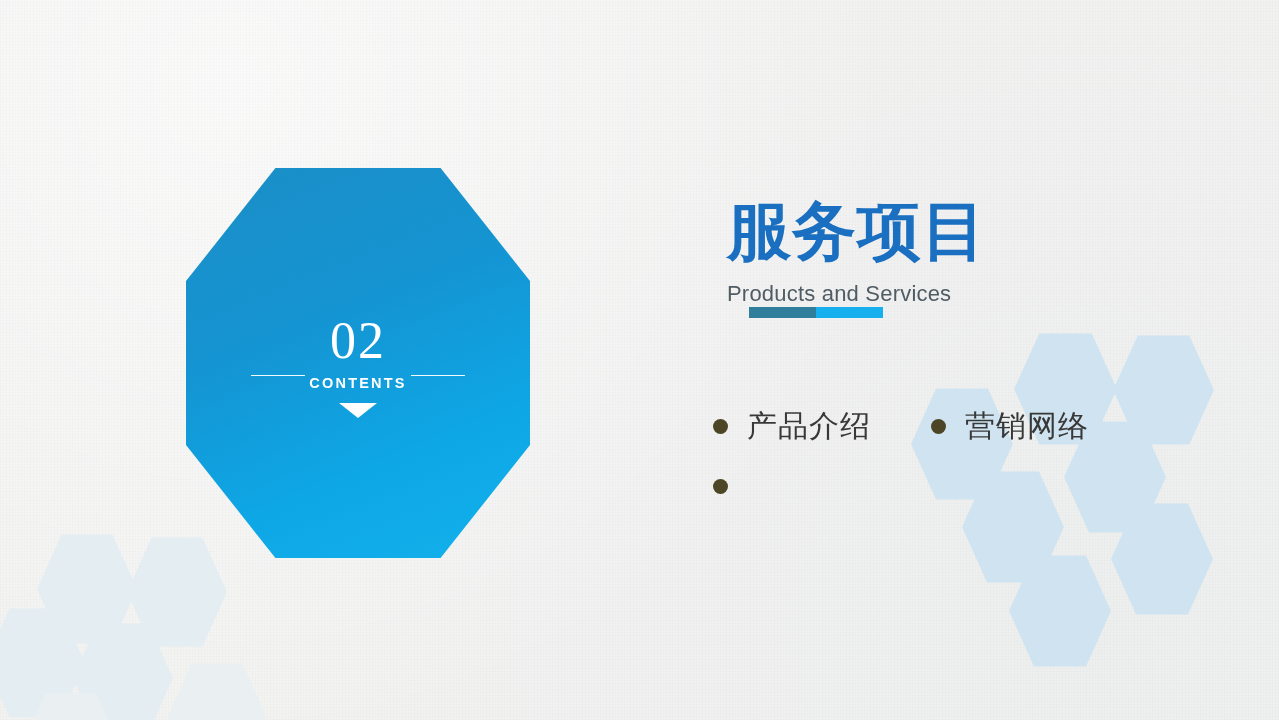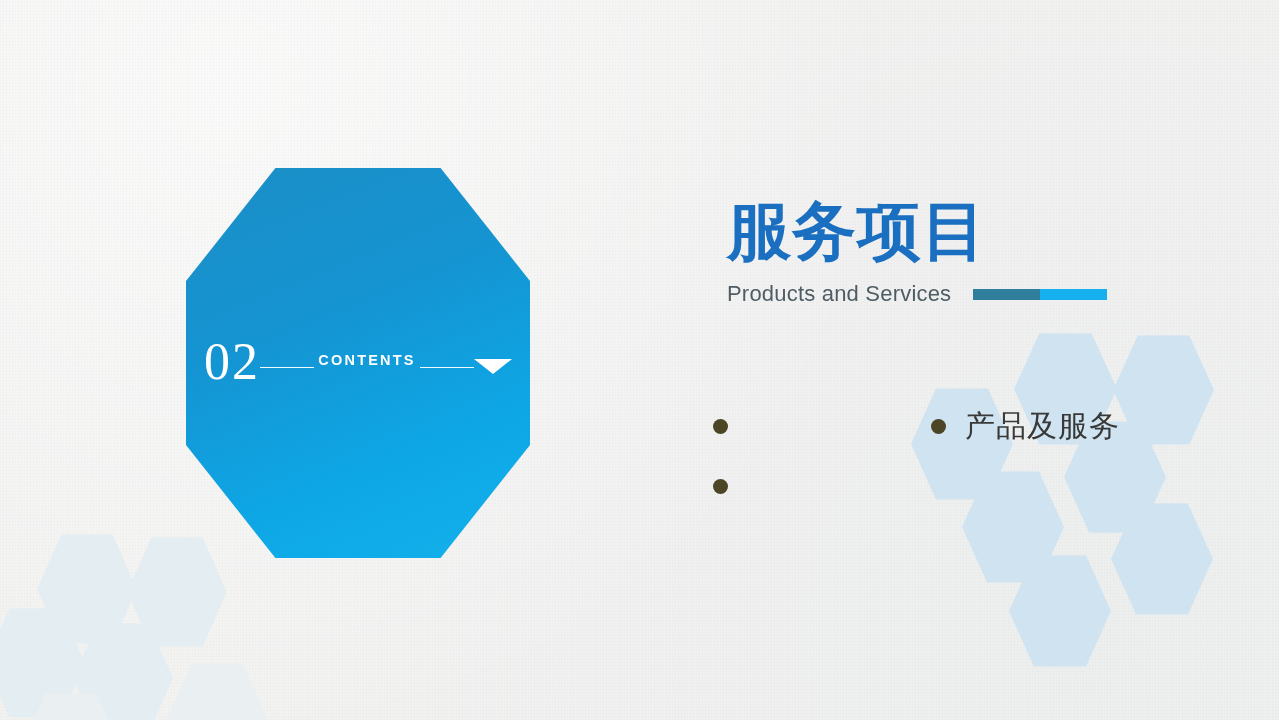--- a/index.html
+++ b/index.html
@@ -57,36 +57,36 @@
     inset: 0;
     background: linear-gradient(158deg, #1b8ec6 0%, #1594d2 38%, #0ea7e6 72%, #12b1ec 100%);
     clip-path: polygon(26% 0%, 74% 0%, 100% 29%, 100% 71%, 74% 100%, 26% 100%, 0% 71%, 0% 29%);
     border-radius: 26px;
     filter: drop-shadow(0 3px 6px rgba(20,80,120,0.18));
   }
   #hex-main .inner {
     position: absolute;
     inset: 0;
     display: flex;
-    flex-direction: row;
+    flex-direction: column;
     align-items: center;
     justify-content: center;
     padding-top: 6px;
   }
   #contents-number {
     font-family: "Liberation Serif", "DejaVu Serif", serif;
     font-size: 52px;
     line-height: 1;
     color: #ffffff;
     letter-spacing: 2px;
     margin-bottom: 8px;
   }
   #contents-rule {
     display: flex;
-    align-items: flex-end;
+    align-items: flex-start;
     width: 214px;
     margin-bottom: 12px;
   }
   #contents-rule .line {
     flex: 1 1 auto;
     height: 1px;
     background: #ffffff;
     opacity: 0.95;
   }
   #contents-label {
@@ -117,22 +117,22 @@
     font-size: 64px;
     font-weight: bold;
     color: #1a6fc0;
     letter-spacing: 1px;
     line-height: 1.05;
     margin: 0;
     white-space: nowrap;
   }
   #subtitle-row {
     display: flex;
-    align-items: center;
     margin-top: 16px;
+    flex-direction: column;
   }
   #slide-subtitle {
     font-size: 22px;
     color: #4f5c64;
     font-weight: normal;
     letter-spacing: 0.2px;
     white-space: nowrap;
   }
   #accent-bar {
     display: flex;
@@ -219,23 +219,24 @@
       <span id="accent-bar">
         <span class="seg-left"></span>
         <span class="seg-right"></span>
       </span>
     </div>
   </div>
 
   <div id="bullet-grid">
     <div class="bullet-item">
       <span class="bullet-dot"></span>
+      <span class="bullet-text">产品介绍</span>
     </div>
     <div class="bullet-item">
       <span class="bullet-dot"></span>
-      <span class="bullet-text">产品及服务</span>
+      <span class="bullet-text">营销网络</span>
     </div>
     <div class="bullet-item">
       <span class="bullet-dot"></span>
     </div>
   </div>
 
 </div>
 
 </body></html>

